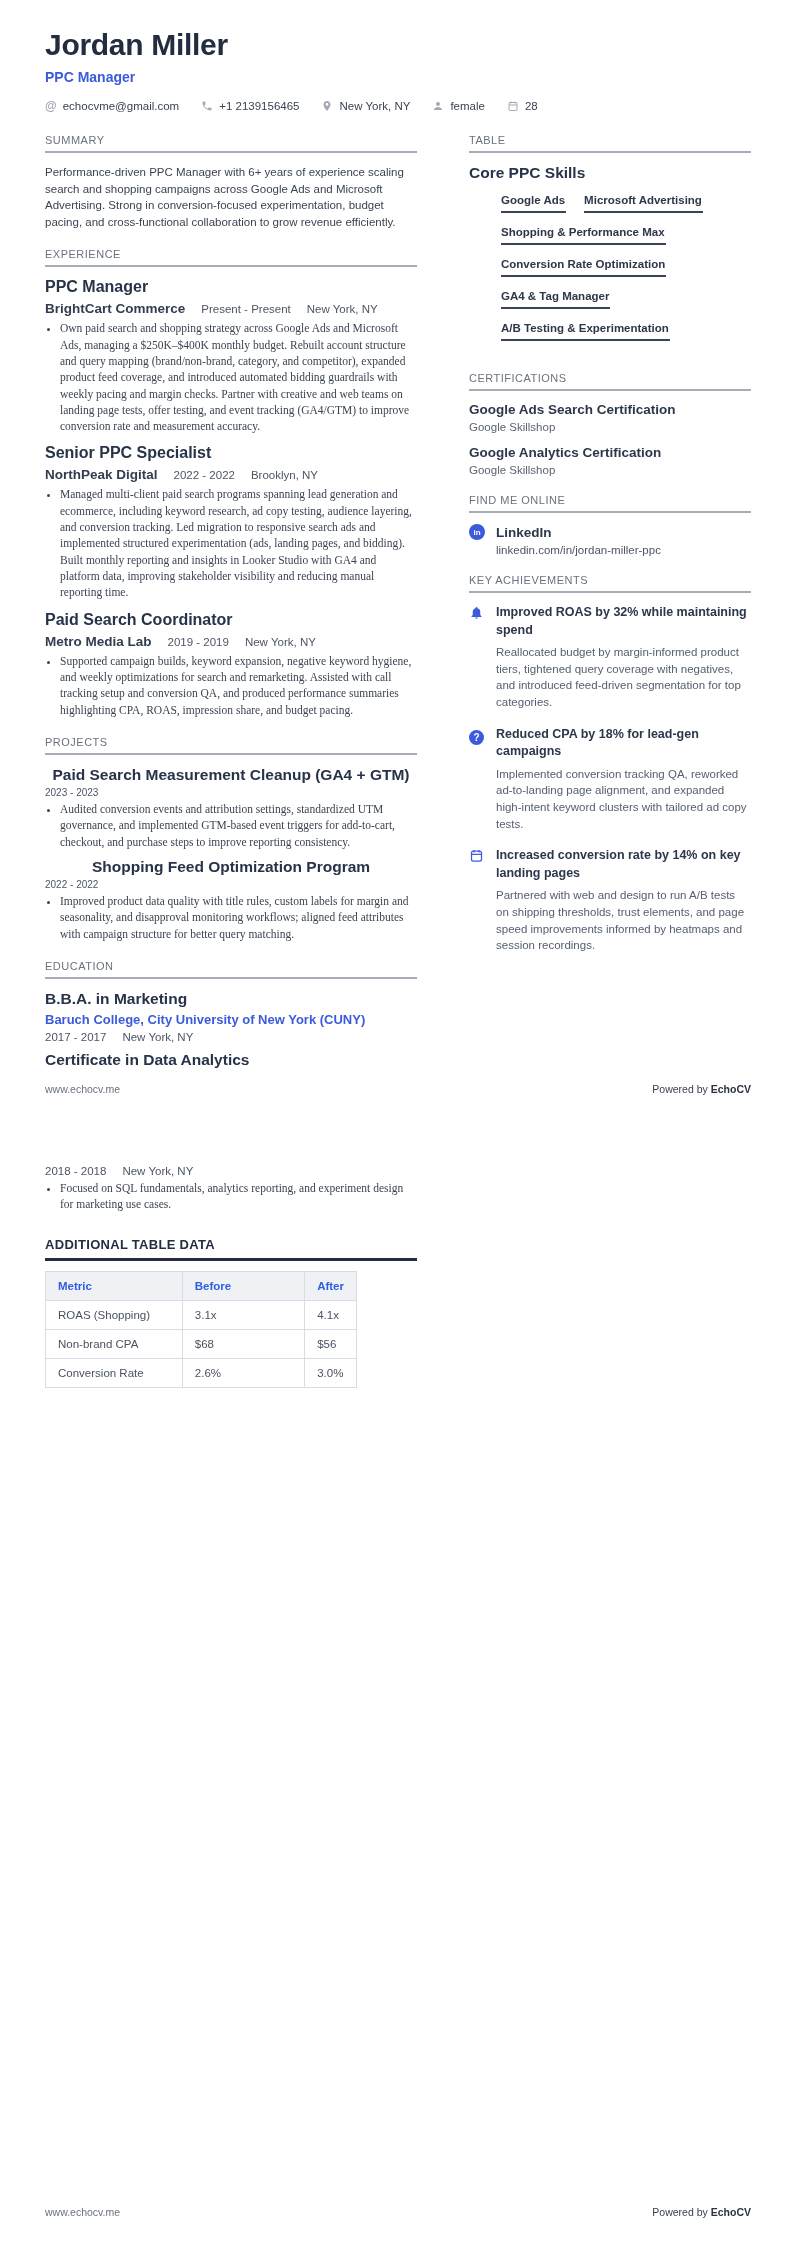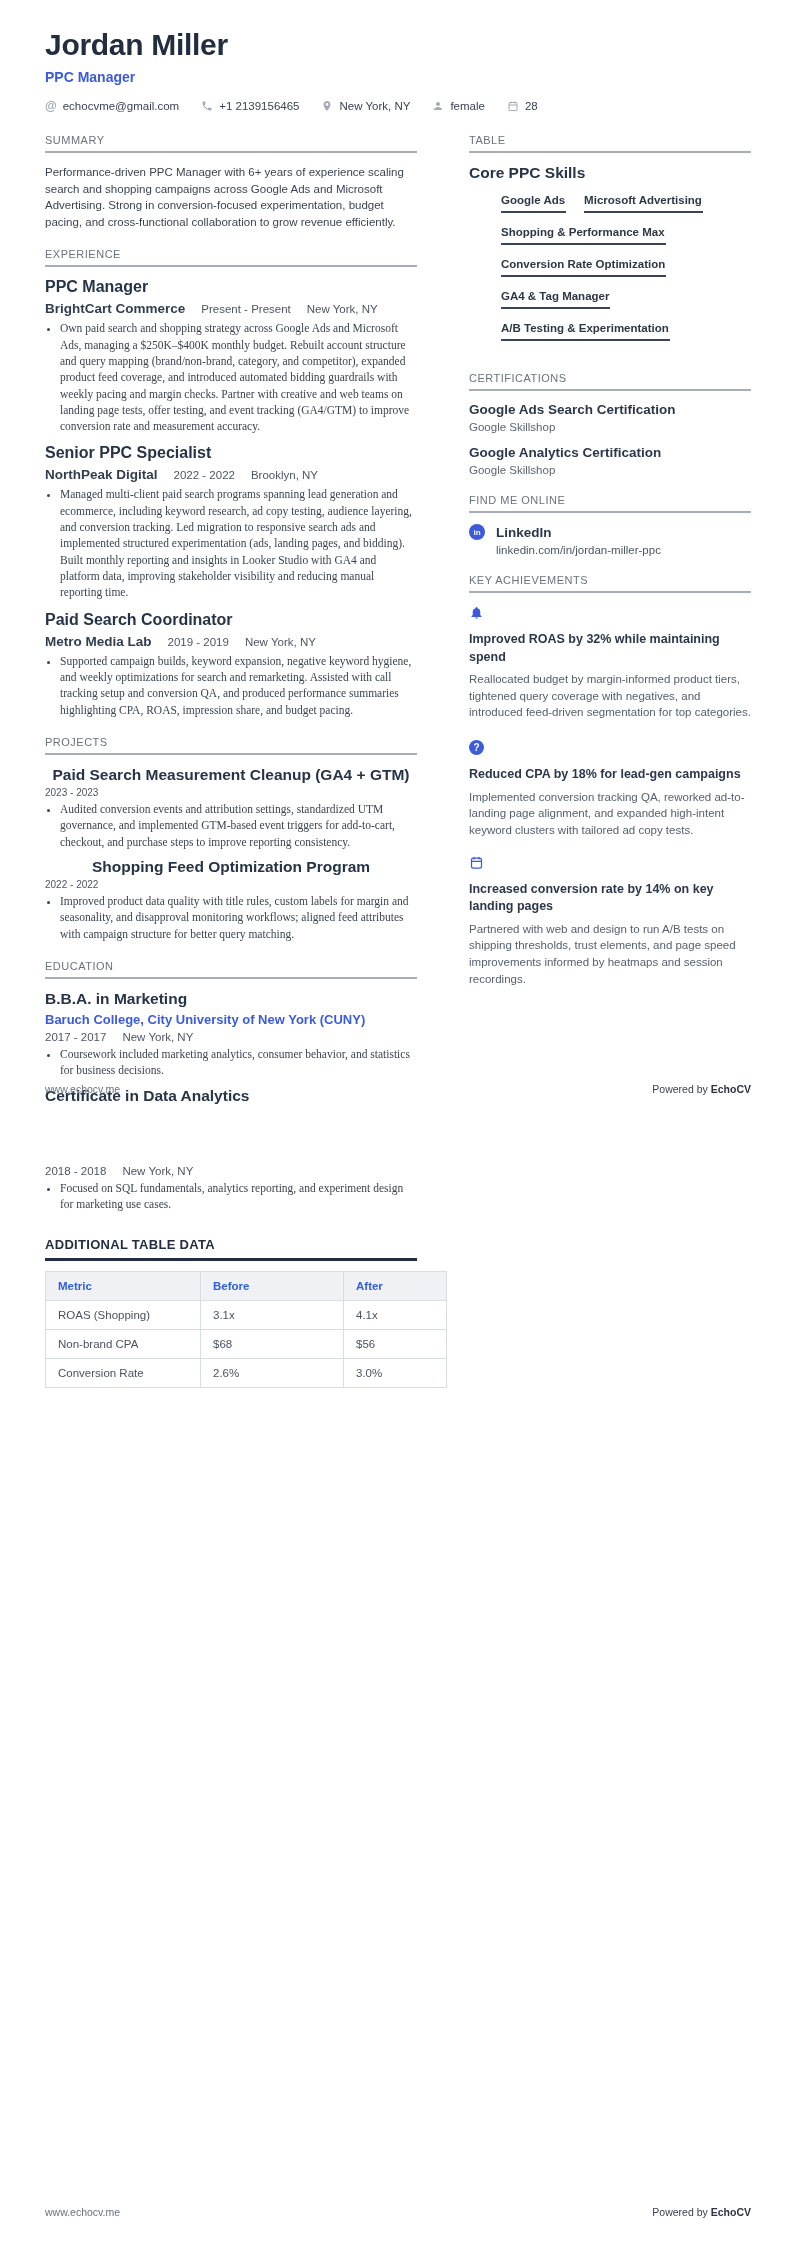--- a/index.html
+++ b/index.html
@@ -58,30 +58,30 @@
   .cert-issuer{font-size:11.5px;color:#5b6472;}
 
   .online-item{margin-bottom:12px;}
   .online-top{display:flex;align-items:center;gap:11px;}
   .online-label{font-size:13.5px;font-weight:600;color:#2c374c;}
   .online-url{font-size:11.5px;color:#4d5565;margin:4px 0 0 27px;}
   .li-badge{width:16px;height:16px;border-radius:50%;background:#3b5bdb;color:#fff;font-size:8px;font-weight:700;display:inline-flex;align-items:center;justify-content:center;flex:none;}
   .spark{color:#3b5bdb;display:inline-flex;}
   .spark svg{width:15px;height:15px;}
 
-  .ach{display:flex;gap:11px;margin-bottom:15px;flex-direction:column;}
+  .ach{display:flex;gap:11px;margin-bottom:15px;}
   .ach-icon{color:#3b5bdb;flex:none;width:16px;padding-top:1px;}
   .ach-icon svg{width:15px;height:15px;display:block;}
   .qmark{width:15px;height:15px;border-radius:50%;background:#3b5bdb;color:#fff;font-size:10px;font-weight:700;display:inline-flex;align-items:center;justify-content:center;}
   .ach-title{font-size:12.5px;font-weight:600;color:#2c374c;line-height:1.4;}
   .ach-desc{font-size:11.5px;color:#566070;line-height:1.45;margin-top:5px;}
 
   
   .table-sec-h{font-size:13px;font-weight:700;color:#242e42;letter-spacing:0.3px;border-bottom:3px solid #242e42;padding-bottom:6px;margin:24px 0 10px;width:372px;}
-  table.metrics{border-collapse:collapse;width:402px;margin-top:10px;}
+  table.metrics{border-collapse:collapse;width:312px;margin-top:10px;}
   table.metrics th,table.metrics td{border:1px solid #d8dce3;text-align:left;font-size:11.5px;padding:8px 12px;}
   table.metrics th{background:#eff1f5;color:#2f5fe0;font-weight:700;}
   table.metrics td{color:#4a5260;background:#fff;}
   table.metrics .c0{width:130px;} table.metrics .c1{width:118px;}
 
   
   .footer{position:absolute;left:45px;right:43px;bottom:28px;display:flex;justify-content:space-between;align-items:baseline;}
   .footer .site{font-size:10.5px;color:#6a7280;}
   .footer .powered{font-size:10.5px;color:#39414f;}
   .footer .powered b{font-weight:700;color:#2c3442;}
@@ -209,23 +209,20 @@
         <section>
           <div class="sec-h">EDUCATION</div>
 
           <div class="edu">
             <div class="edu-h">B.B.A. in Marketing</div>
             <div class="edu-school">Baruch College, City University of New York (CUNY)</div>
             <div class="edu-meta">
               <span class="meta-dim">2017 - 2017</span>
               <span class="meta-dim">New York, NY</span>
             </div>
-            <ul class="bul">
-                <li>Coursework included marketing analytics, consumer behavior, and statistics for business decisions.</li>
-              </ul>
           </div>
 
           <div class="edu">
             <div class="edu-h">Certificate in Data Analytics</div>
 
           </div>
         </section>
 
       </div>
 

